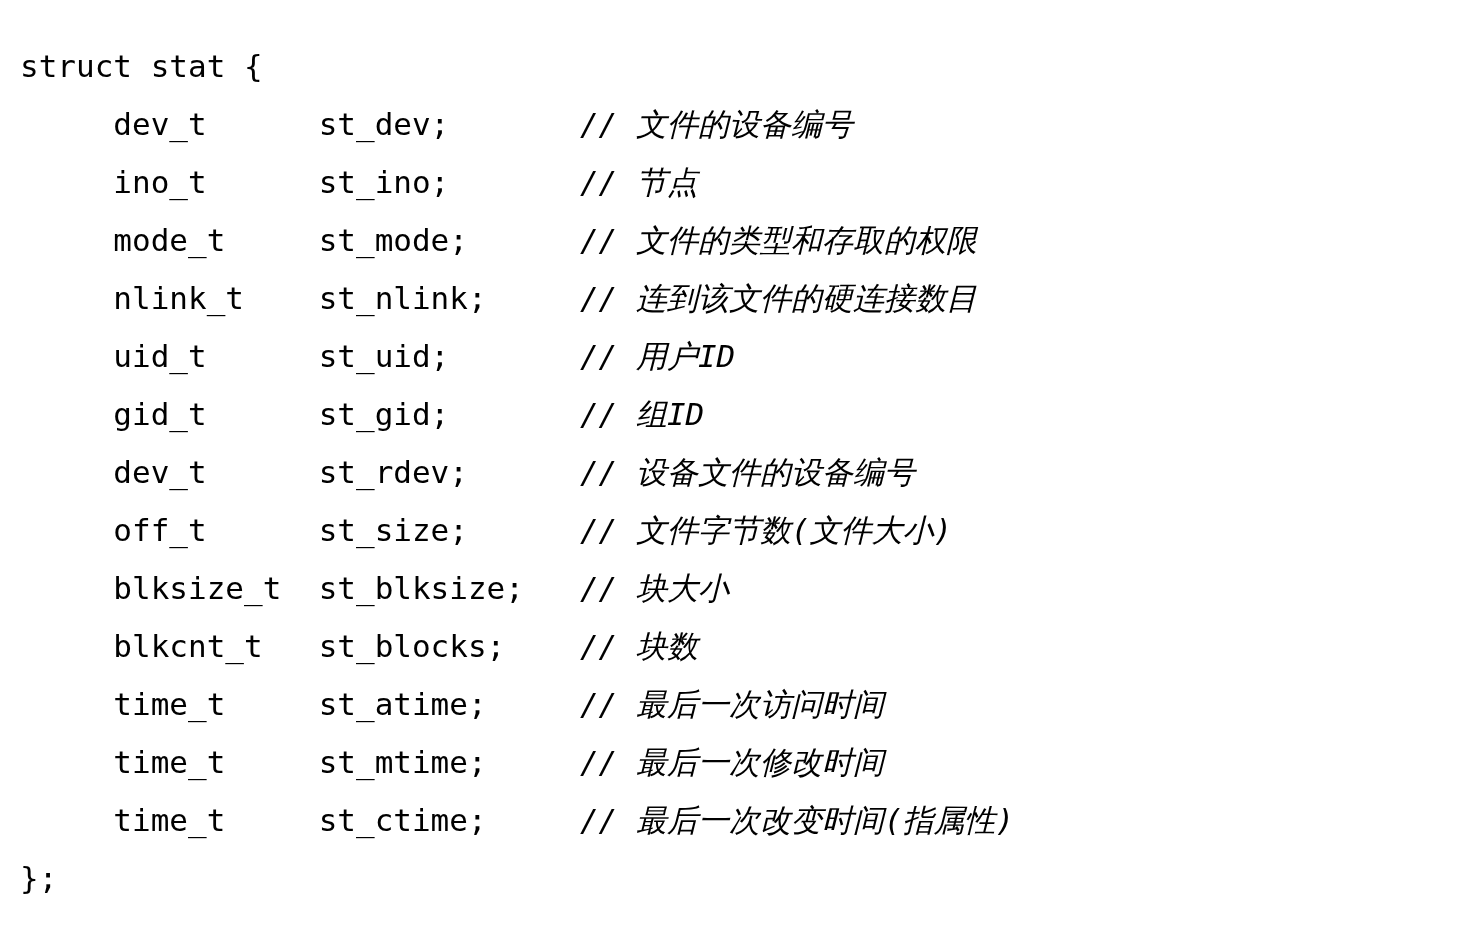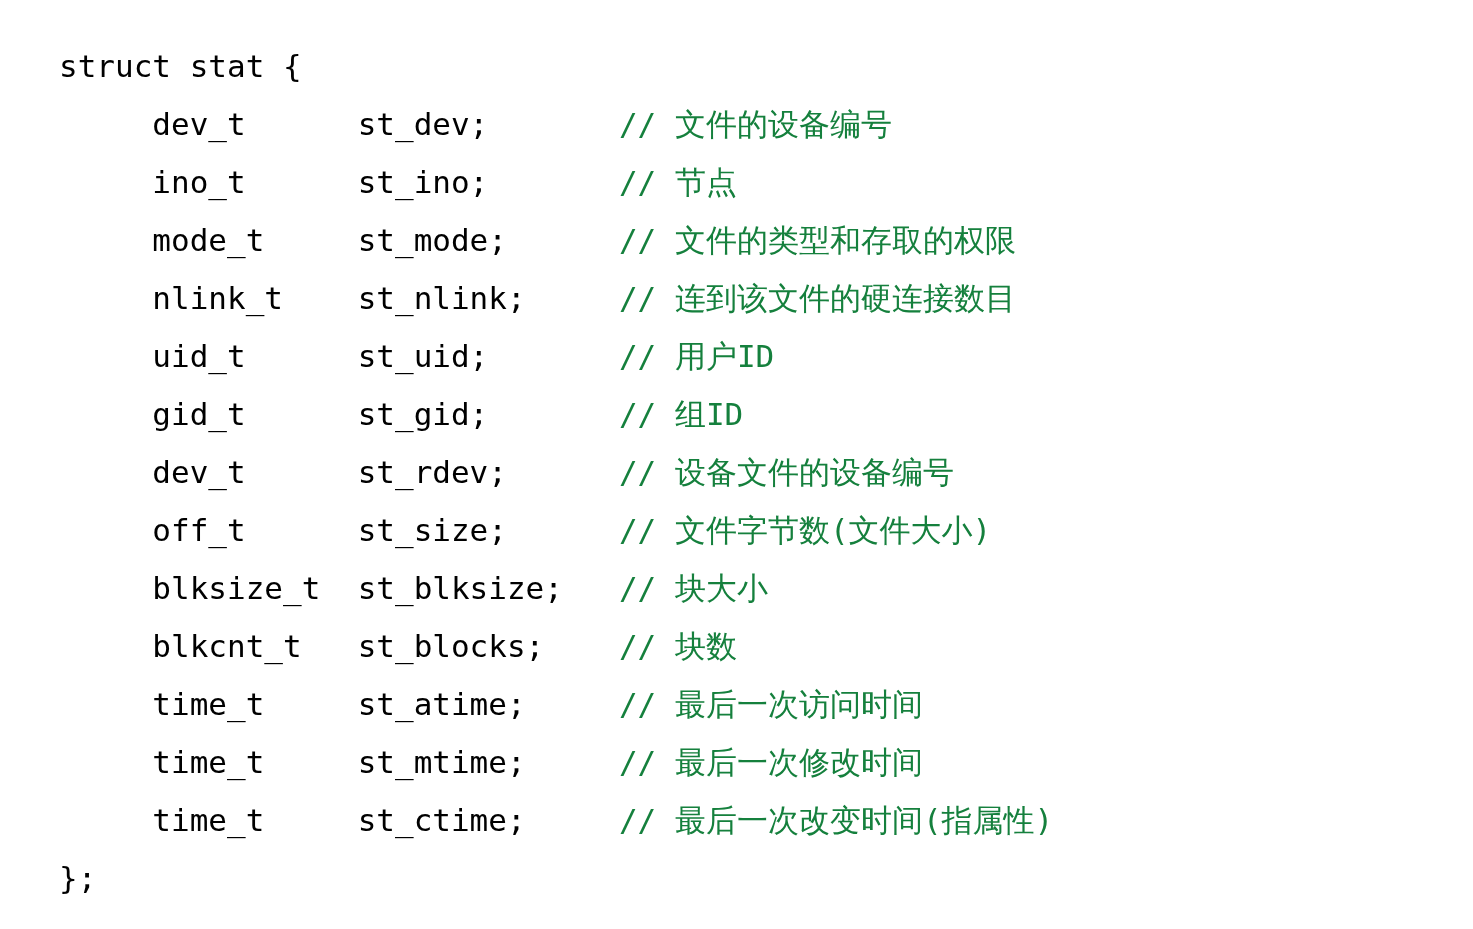--- a/index.html
+++ b/index.html
@@ -10,22 +10,21 @@
     font-size: 31px;
     line-height: 58px;
     color: #000000;
     width: 1473px;
     height: 929px;
     overflow: hidden;
   }
   .code {
     white-space: pre;
     padding-top: 6px;
-    padding-left: 29px;
-    margin-left: 30px;
+    padding-left: 20px;
   }
   .type, .name, .punc { color: #000000; }
-  .cmt { color: #15803d; }
+  .cmt { color: #000000; font-style: italic; }
 </style>
 </head>
 <body>
 
 <pre class="code" id="code"><div><span class="type">struct </span><span class="name">stat </span><span class="punc">{</span></div><div><span class="punc">     </span><span class="type">dev_t</span><span class="punc">      </span><span class="name">st_dev;</span><span class="punc">       </span><span class="cmt">// 文件的设备编号</span></div><div><span class="punc">     </span><span class="type">ino_t</span><span class="punc">      </span><span class="name">st_ino;</span><span class="punc">       </span><span class="cmt">// 节点</span></div><div><span class="punc">     </span><span class="type">mode_t</span><span class="punc">     </span><span class="name">st_mode;</span><span class="punc">      </span><span class="cmt">// 文件的类型和存取的权限</span></div><div><span class="punc">     </span><span class="type">nlink_t</span><span class="punc">    </span><span class="name">st_nlink;</span><span class="punc">     </span><span class="cmt">// 连到该文件的硬连接数目</span></div><div><span class="punc">     </span><span class="type">uid_t</span><span class="punc">      </span><span class="name">st_uid;</span><span class="punc">       </span><span class="cmt">// 用户ID</span></div><div><span class="punc">     </span><span class="type">gid_t</span><span class="punc">      </span><span class="name">st_gid;</span><span class="punc">       </span><span class="cmt">// 组ID</span></div><div><span class="punc">     </span><span class="type">dev_t</span><span class="punc">      </span><span class="name">st_rdev;</span><span class="punc">      </span><span class="cmt">// 设备文件的设备编号</span></div><div><span class="punc">     </span><span class="type">off_t</span><span class="punc">      </span><span class="name">st_size;</span><span class="punc">      </span><span class="cmt">// 文件字节数(文件大小)</span></div><div><span class="punc">     </span><span class="type">blksize_t</span><span class="punc">  </span><span class="name">st_blksize;</span><span class="punc">   </span><span class="cmt">// 块大小</span></div><div><span class="punc">     </span><span class="type">blkcnt_t</span><span class="punc">   </span><span class="name">st_blocks;</span><span class="punc">    </span><span class="cmt">// 块数</span></div><div><span class="punc">     </span><span class="type">time_t</span><span class="punc">     </span><span class="name">st_atime;</span><span class="punc">     </span><span class="cmt">// 最后一次访问时间</span></div><div><span class="punc">     </span><span class="type">time_t</span><span class="punc">     </span><span class="name">st_mtime;</span><span class="punc">     </span><span class="cmt">// 最后一次修改时间</span></div><div><span class="punc">     </span><span class="type">time_t</span><span class="punc">     </span><span class="name">st_ctime;</span><span class="punc">     </span><span class="cmt">// 最后一次改变时间(指属性)</span></div><div><span class="punc">};</span></div></pre>
 
 </body></html>

